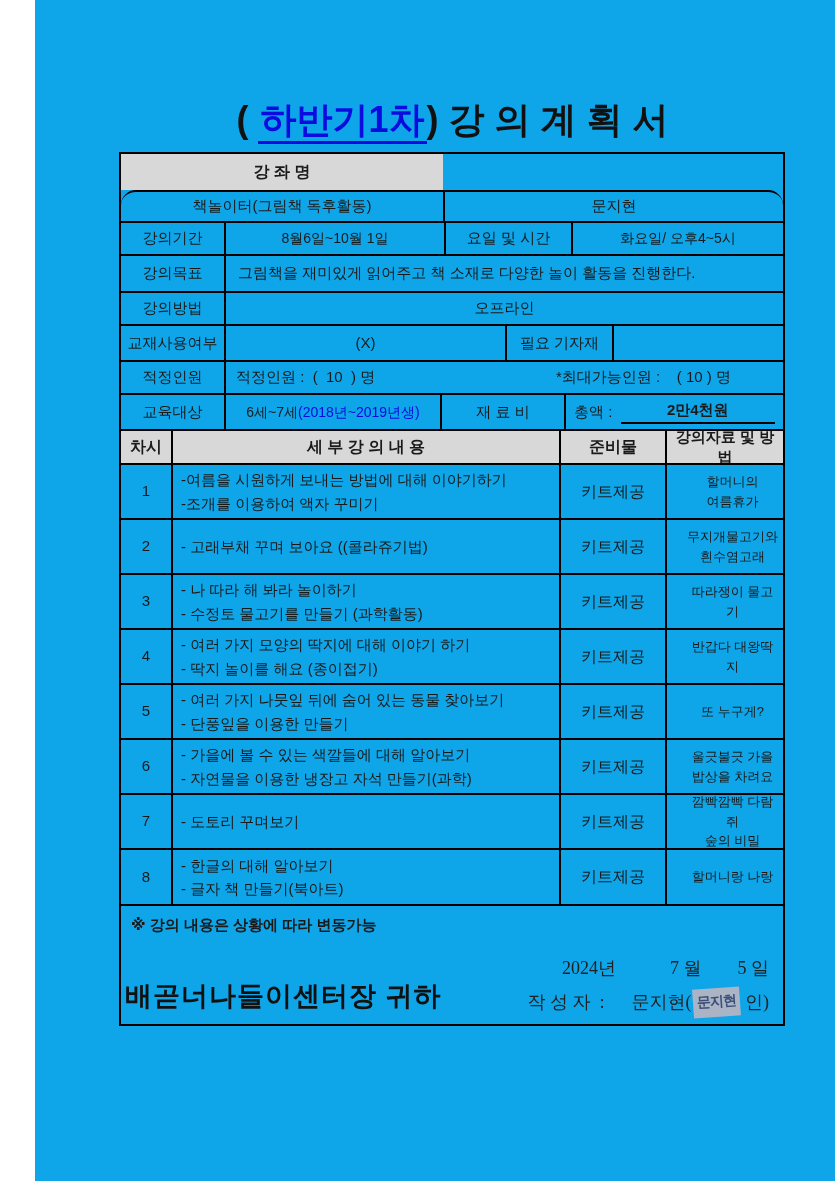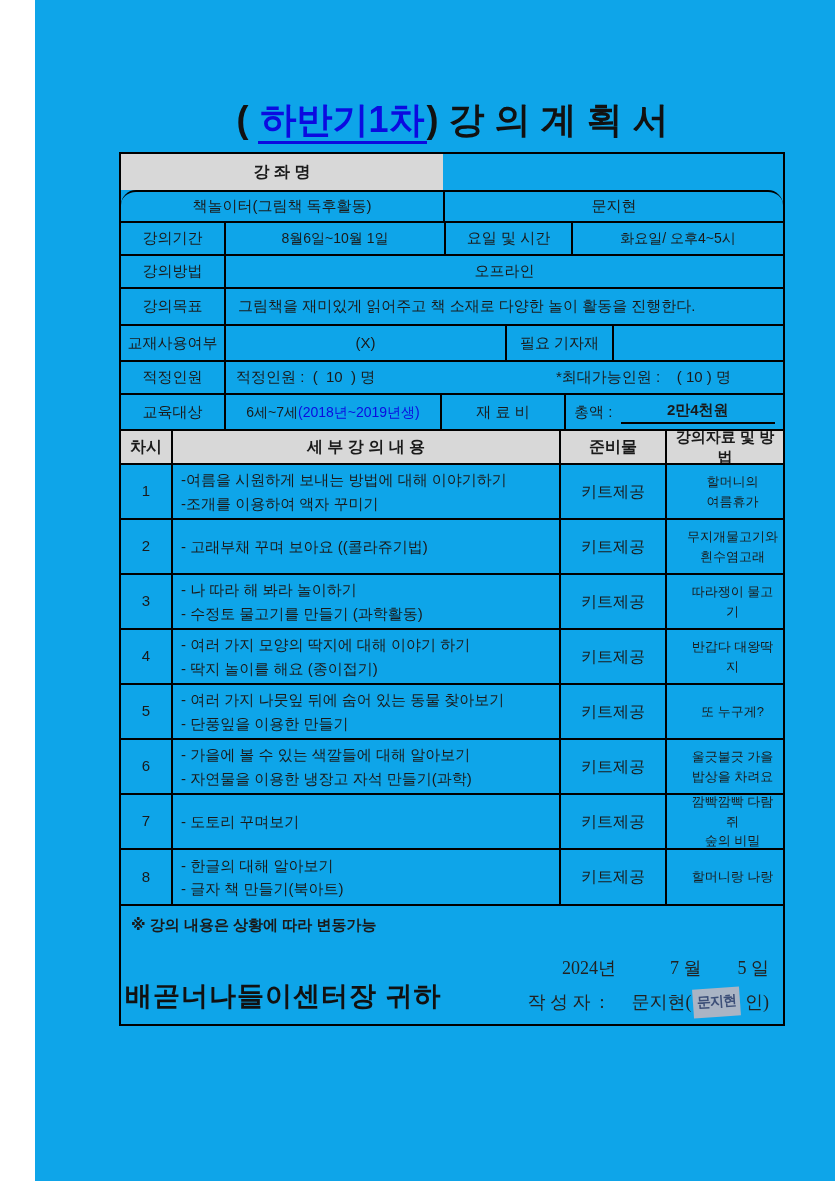--- a/index.html
+++ b/index.html
@@ -111,28 +111,28 @@
       <div class="cell">문지현</div>
     </div>
 
     <div class="row col4a h33">
       <div class="cell">강의기간</div>
       <div class="cell small">8월6일~10월 1일</div>
       <div class="cell">요일 및 시간</div>
       <div class="cell small">화요일/ 오후4~5시</div>
     </div>
 
+    <div class="row col2b h37">
+      <div class="cell">강의목표</div>
+      <div class="cell left">그림책을 재미있게 읽어주고 책 소재로 다양한 놀이 활동을 진행한다.</div>
+    </div>
+
     <div class="row col2b h33">
       <div class="cell">강의방법</div>
       <div class="cell">오프라인</div>
-    </div>
-
-    <div class="row col2b h37">
-      <div class="cell">강의목표</div>
-      <div class="cell left">그림책을 재미있게 읽어주고 책 소재로 다양한 놀이 활동을 진행한다.</div>
     </div>
 
     <div class="row col4b h36">
       <div class="cell">교재사용여부</div>
       <div class="cell">(X)</div>
       <div class="cell">필요 기자재</div>
       <div class="cell"></div>
     </div>
 
     <div class="row col2b h33">

